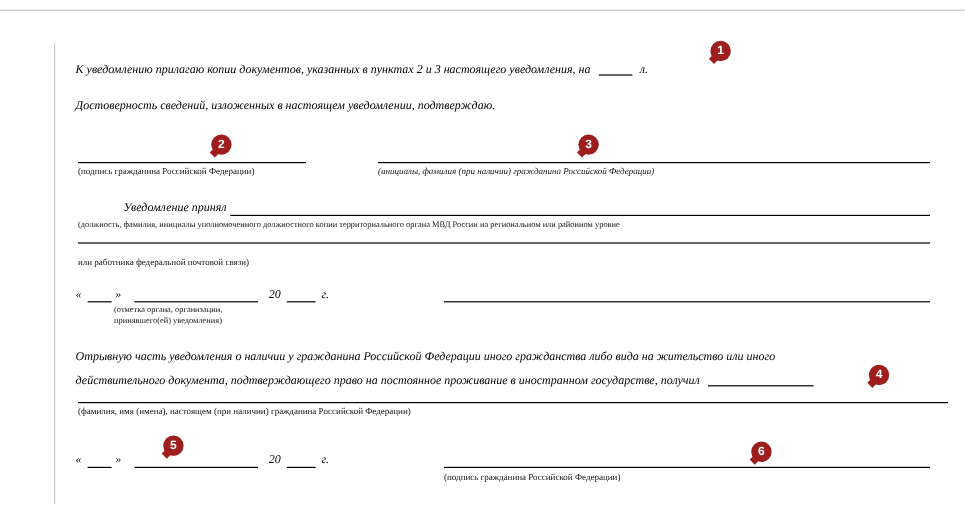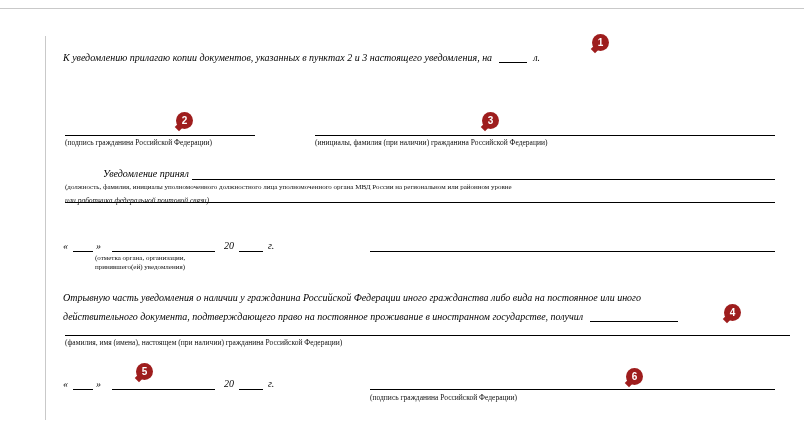--- a/index.html
+++ b/index.html
@@ -36,50 +36,51 @@
 
   <div class="txt" style="left:63px;top:48px;">
     <span>К уведомлению прилагаю копии документов, указанных в пунктах 2 и 3 настоящего уведомления, на</span>
     <span class="blank" style="width:28px;margin:0 4px;"></span>
     <span>л.</span>
   </div>
   <div class="marker" style="left:592px;top:34px;">
     <span>1</span>
   </div>
 
+  <div class="txt" style="left:63px;top:81px;">Достоверность сведений, изложенных в настоящем уведомлении, подтверждаю.</div>
 
   <div class="uline" style="left:65px;top:121px;width:190px;height:14px;"></div>
   <div class="uline" style="left:315px;top:121px;width:460px;height:14px;"></div>
   <div class="marker" style="left:176px;top:112px;">
     <span>2</span>
   </div>
   <div class="marker" style="left:482px;top:112px;">
     <span>3</span>
   </div>
   <div class="cap" style="left:65px;top:138px;width:190px;">(подпись гражданина Российской Федерации)</div>
-  <div class="cap" style="left:315px;top:138px;width:460px;">(инициалы, фамилия (при наличии) гражданина Российской Федерации)</div>
+  <div class="cap" style="left:315px;top:138px;width:460px;font-style:italic;">(инициалы, фамилия (при наличии) гражданина Российской Федерации)</div>
 
   <div class="txt" style="left:63px;top:166px;margin-left:40px;">Уведомление принял</div>
   <div class="uline" style="left:192px;top:166px;width:583px;height:13px;"></div>
-  <div class="cap sm" style="left:65px;top:183px;width:710px;">(должность, фамилия, инициалы уполномоченного должностного лица уполномоченного органа МВД России на региональном или районном уровне</div>
+  <div class="cap sm" style="left:65px;top:183px;width:710px;">(должность, фамилия, инициалы уполномоченного должностного копии территориального органа МВД России на региональном или районном уровне</div>
   <div class="uline" style="left:65px;top:189px;width:710px;height:13px;"></div>
-  <div class="cap" style="left:65px;top:196px;width:710px;font-style:italic;">или работника федеральной почтовой связи)</div>
+  <div class="cap" style="left:65px;top:214px;width:710px;">или работника федеральной почтовой связи)</div>
 
   <div class="txt" style="left:63px;top:238px;">«</div>
   <div class="uline" style="left:73px;top:238px;width:20px;height:13px;"></div>
   <div class="txt" style="left:96px;top:238px;">»</div>
   <div class="uline" style="left:112px;top:238px;width:103px;height:13px;"></div>
   <div class="txt" style="left:224px;top:238px;">20</div>
   <div class="uline" style="left:239px;top:238px;width:24px;height:13px;"></div>
   <div class="txt" style="left:268px;top:238px;">г.</div>
   <div class="uline" style="left:370px;top:238px;width:405px;height:13px;"></div>
   <div class="cap sm" style="left:95px;top:254px;width:140px;">(отметка органа, организации,</div>
   <div class="cap sm" style="left:95px;top:263px;width:140px;">принявшего(ей) уведомления)</div>
 
-  <div class="txt" style="left:63px;top:290px;">Отрывную часть уведомления о наличии у гражданина Российской Федерации иного гражданства либо вида на постоянное или иного</div>
+  <div class="txt" style="left:63px;top:290px;">Отрывную часть уведомления о наличии у гражданина Российской Федерации иного гражданства либо вида на жительство или иного</div>
   <div class="txt" style="left:63px;top:307px;text-align:right;">
     <span>действительного документа, подтверждающего право на постоянное проживание в иностранном государстве, получил</span>
     <span class="blank" style="width:88px;margin-left:4px;"></span>
   </div>
   <div class="marker" style="left:724px;top:304px;">
     <span>4</span>
   </div>
   <div class="uline" style="left:65px;top:322px;width:725px;height:13px;"></div>
   <div class="cap" style="left:65px;top:338px;width:710px;">(фамилия, имя (имена), настоящем (при наличии) гражданина Российской Федерации)</div>
 

